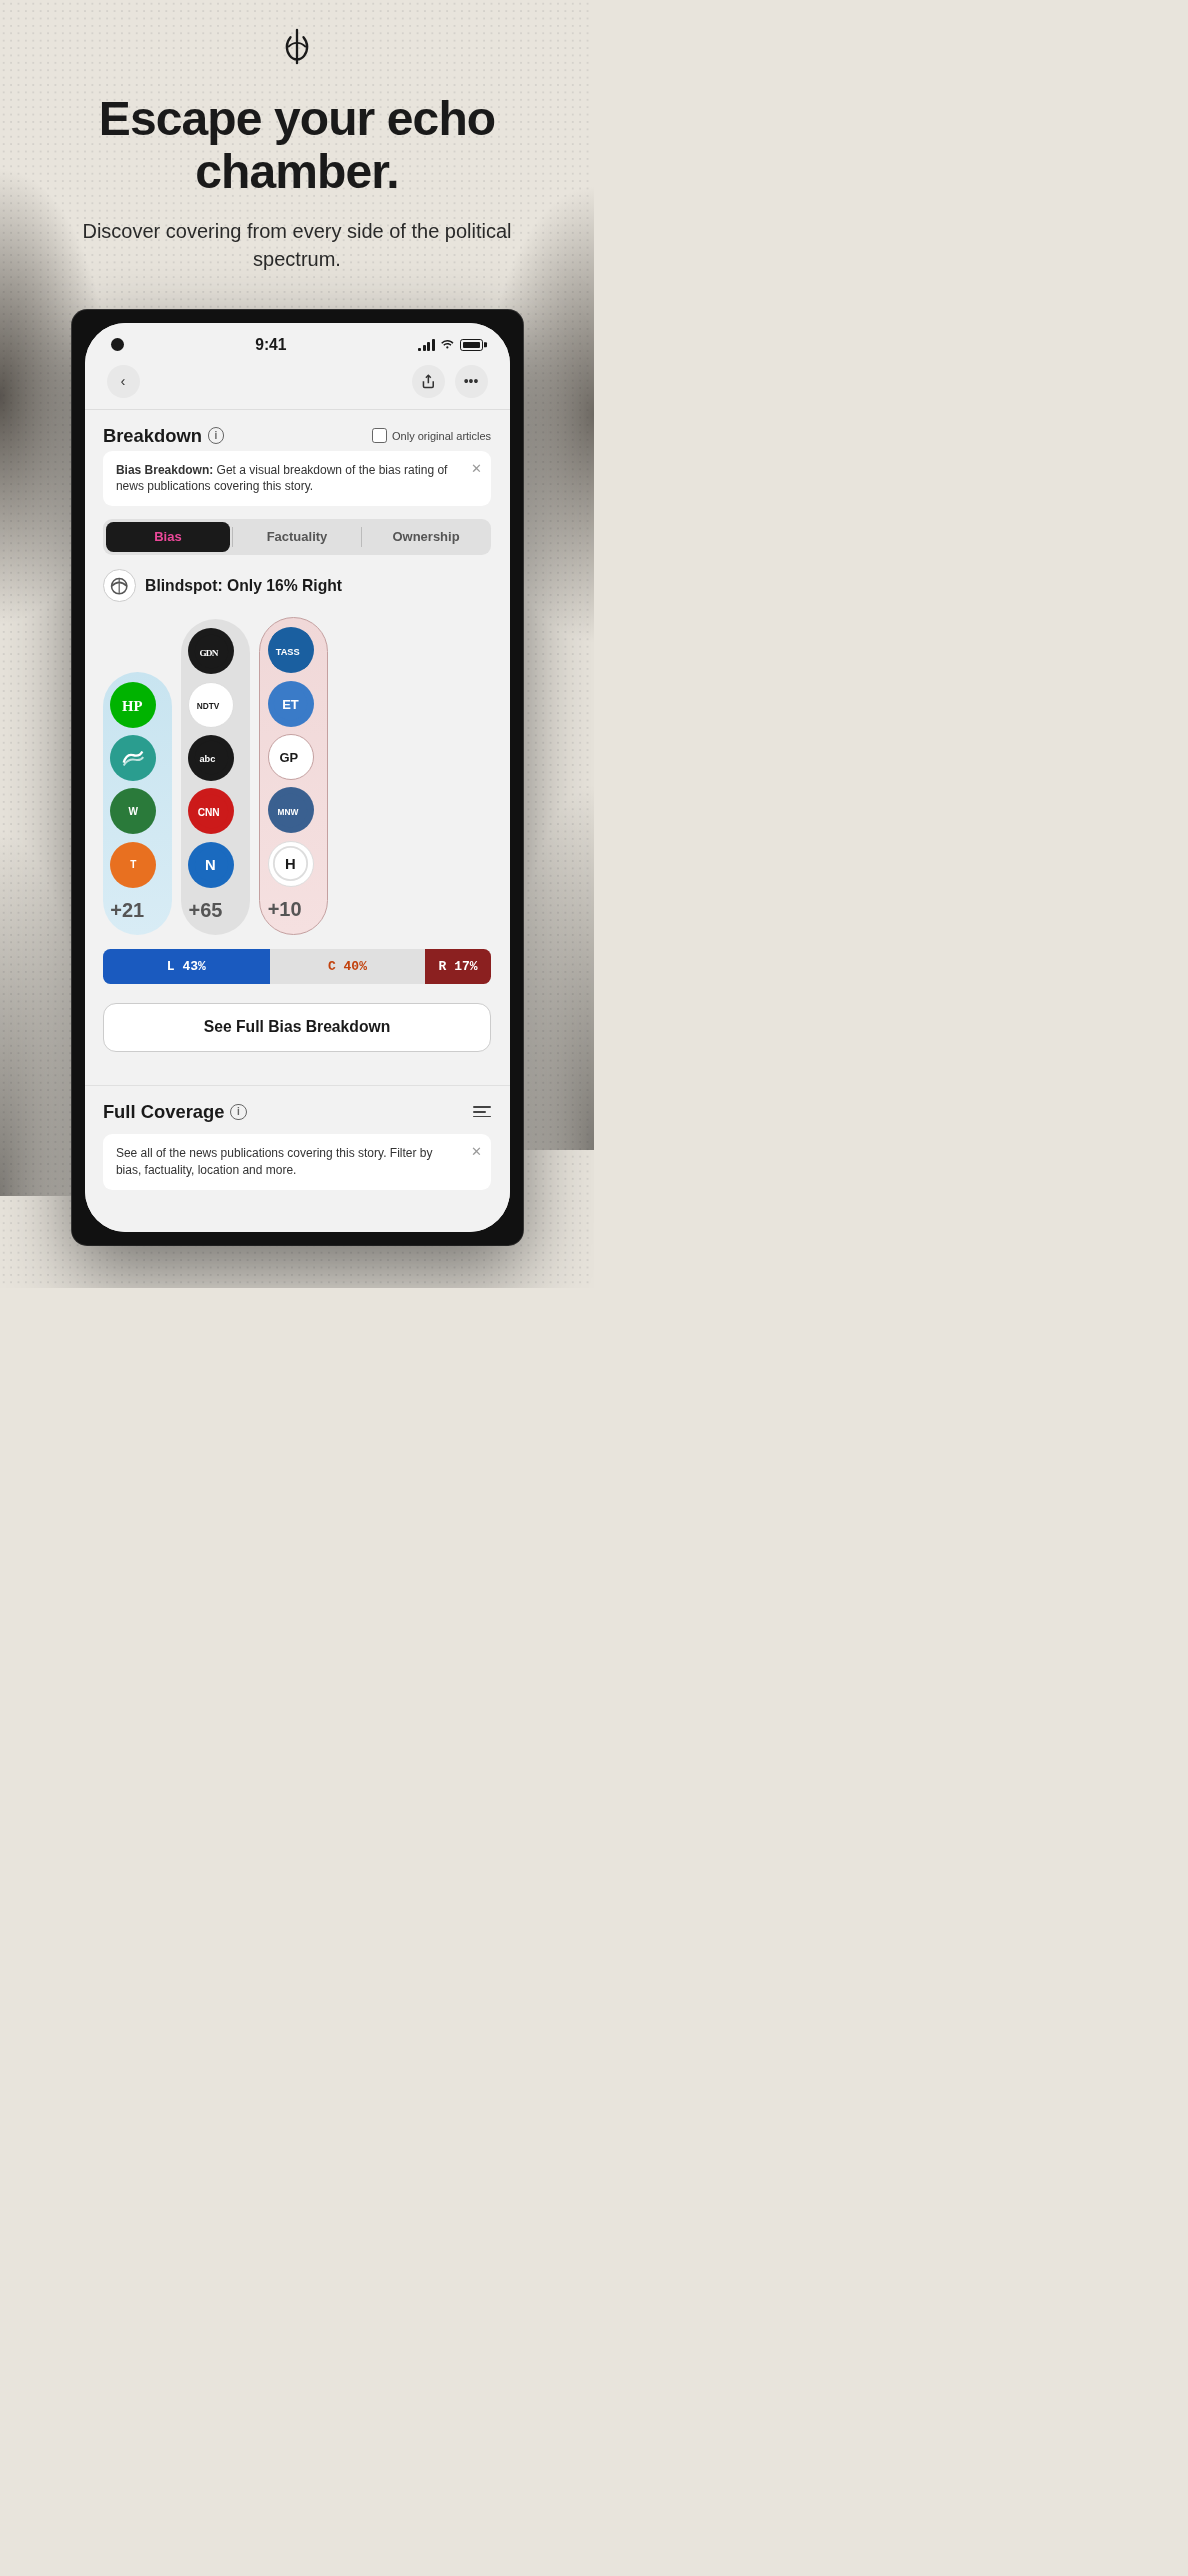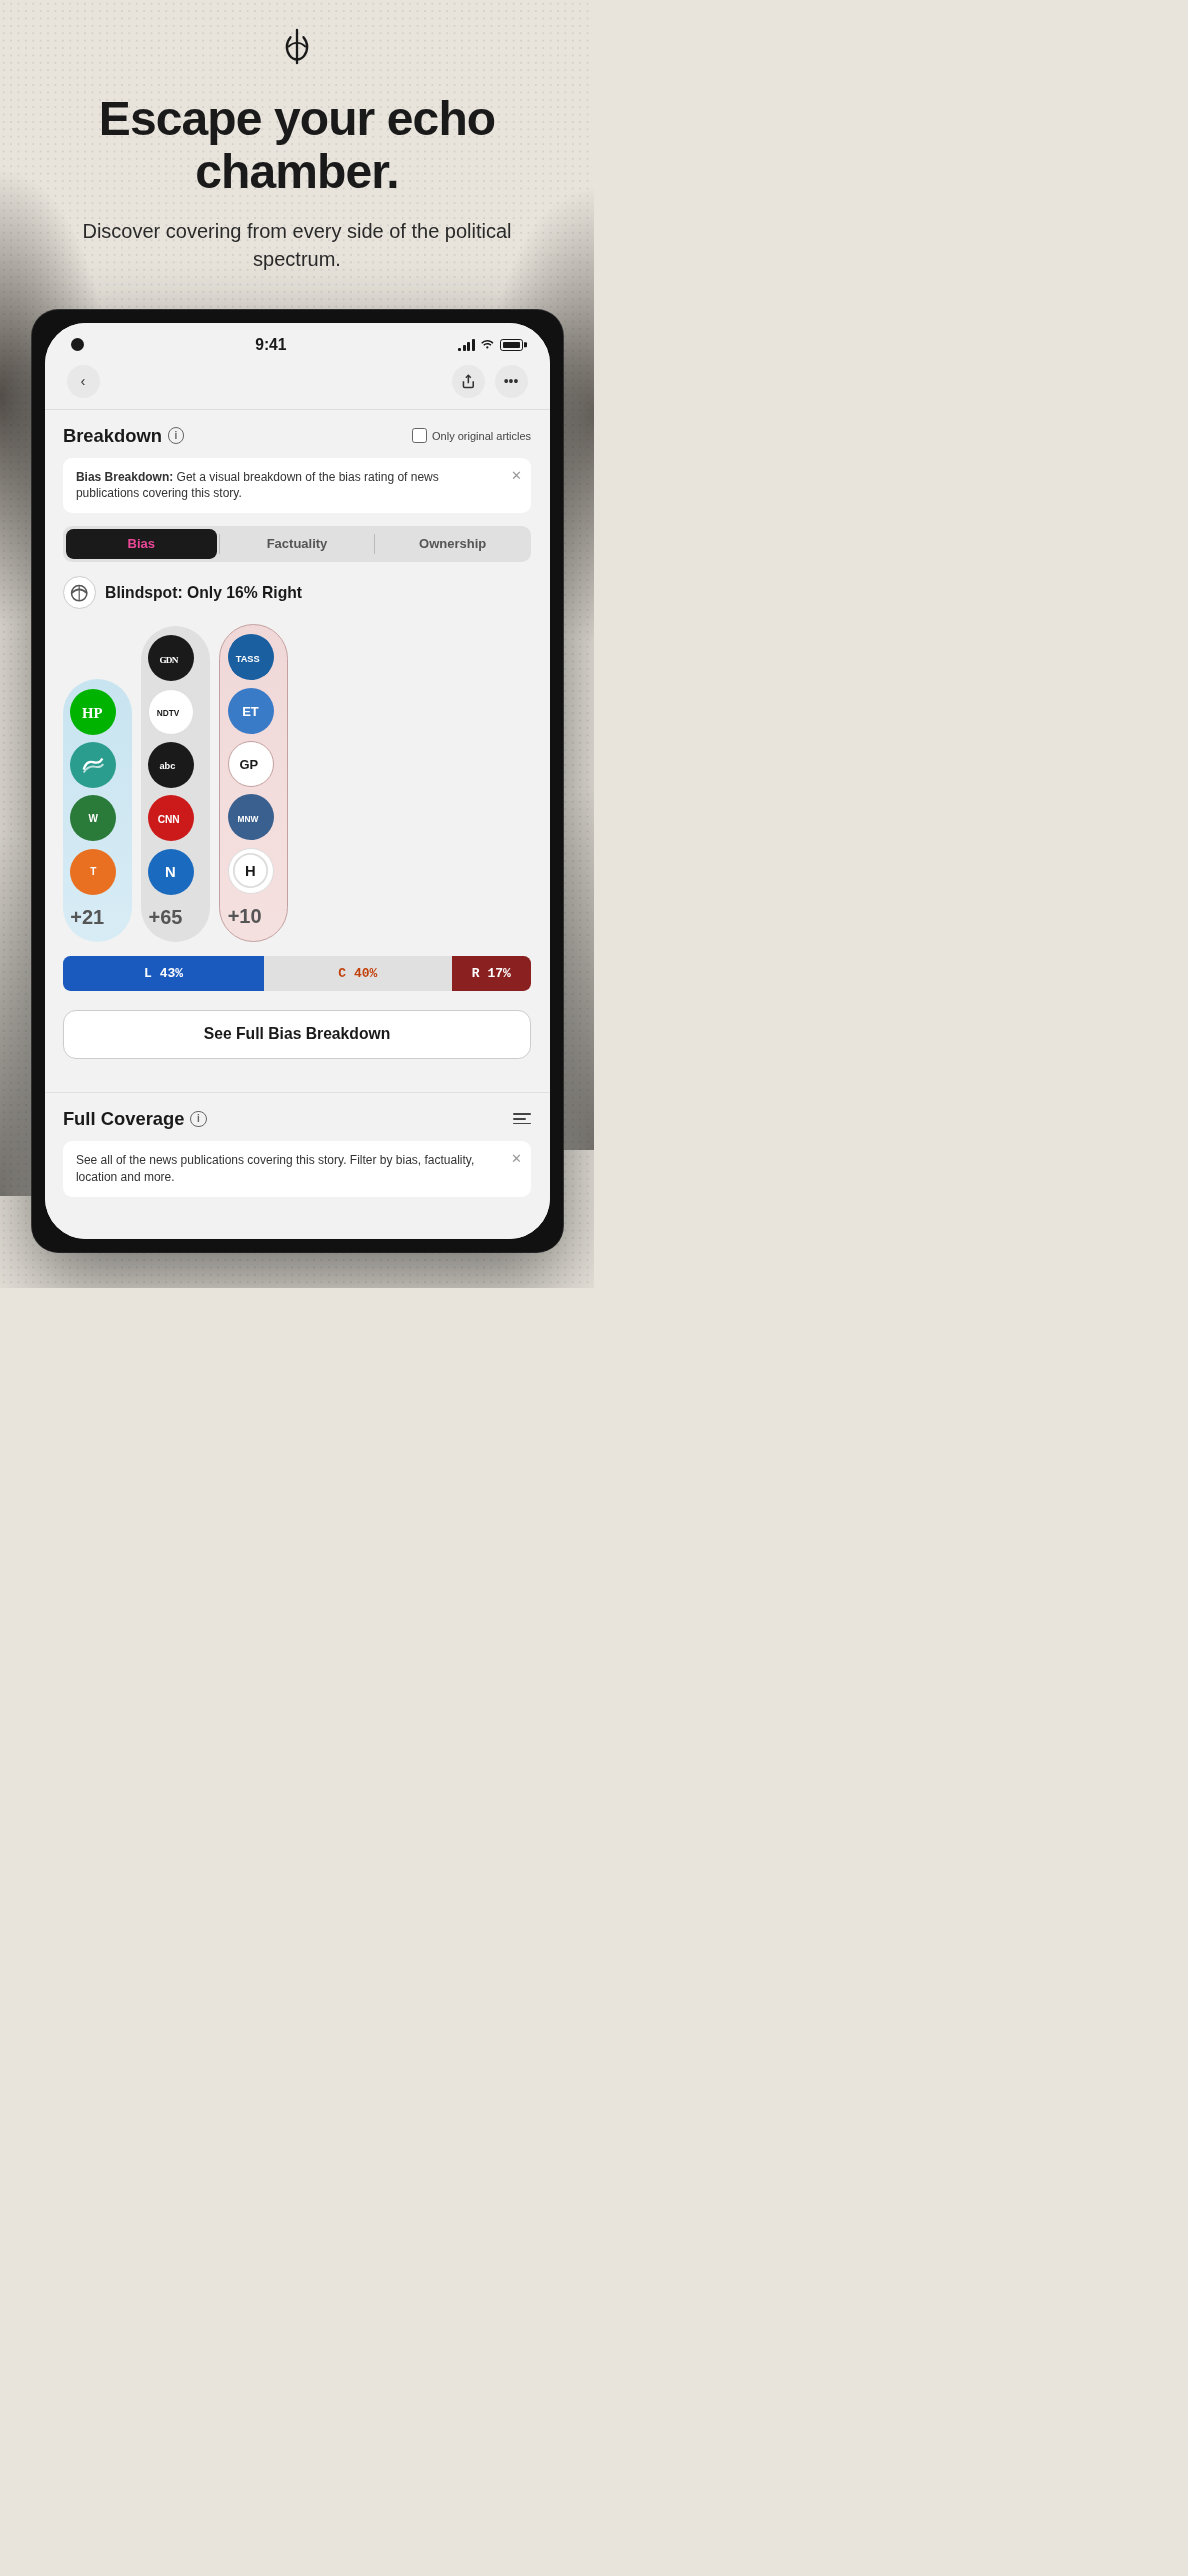--- a/index.html
+++ b/index.html
@@ -88,23 +88,23 @@
       font-weight: 400;
       color: #2a2a2a;
       text-align: center;
       line-height: 1.4;
       margin-bottom: 37px;
       padding: 0 55px;
     }
 
     
     .phone-mockup {
-      width: 531px;
+      width: 451px;
       background: #111;
-      border-radius: 26px;
+      border-radius: 15px;
       padding: 13px;
       box-shadow: 0 28px 74px rgba(0,0,0,0.5), 0 0 0 0.9px #333;
       position: relative;
     }
 
     .phone-screen {
       background: #f2f2f2;
       border-radius: 41px;
       overflow: hidden;
       position: relative;
@@ -214,21 +214,21 @@
     .content-area {
       background: #f2f2f2;
       padding: 14.7px 18.4px 0;
     }
 
     
     .breakdown-header {
       display: flex;
       justify-content: space-between;
       align-items: center;
-      margin-bottom: 11px;
+      margin-bottom: 4px;
     }
 
     .breakdown-title {
       font-size: 18.4px;
       font-weight: 800;
       color: #1a1a1a;
       display: flex;
       align-items: center;
       gap: 5.5px;
     }

